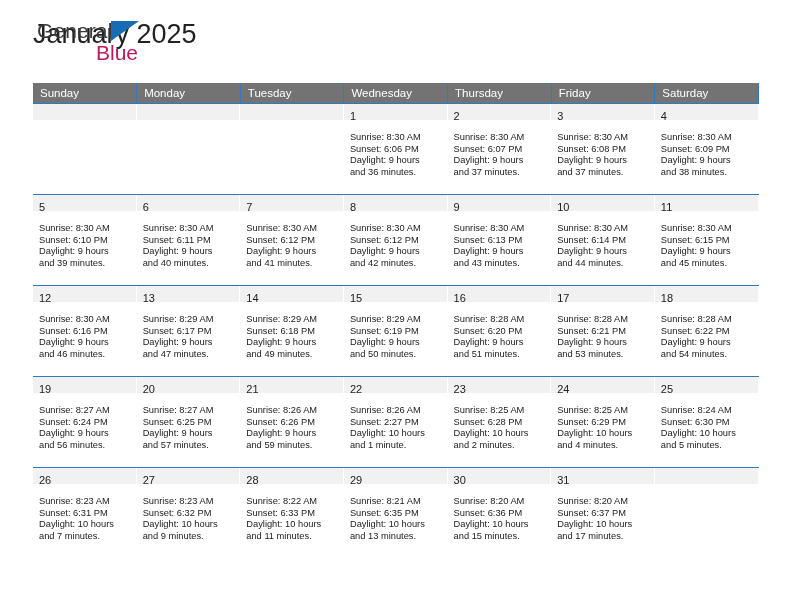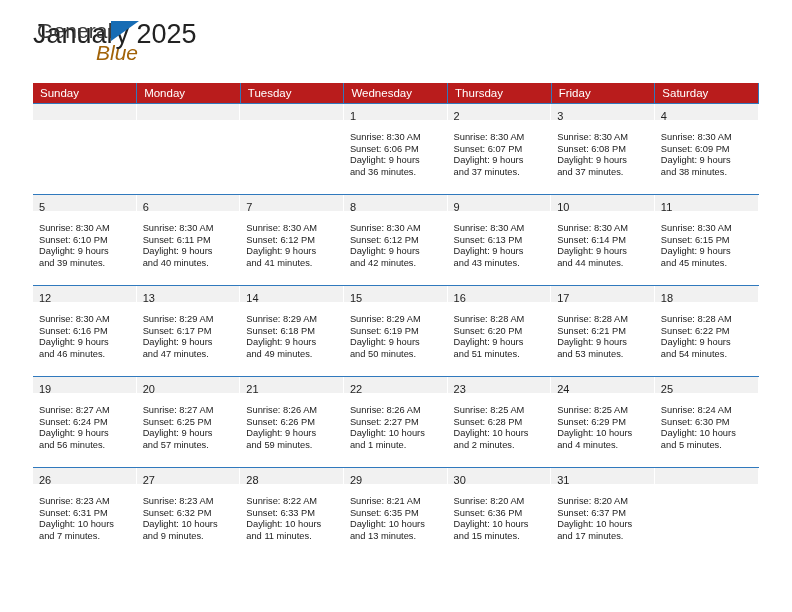--- a/index.html
+++ b/index.html
@@ -51,23 +51,22 @@
     border-bottom: 20px solid transparent;
     vertical-align: bottom;
     margin-bottom: 1px;
     margin-left: -1px;
   }
   .logo-blue {
     position: absolute;
     left: 59px;
     top: 22px;
     font-size: 21px;
-    color: #a16207;
+    color: #be185d;
     line-height: 1;
-    font-style: italic;
   }
 
   .title-block {
     text-align: left;
     padding-right: 2px;
   }
   .cal-title {
     font-size: 27px;
     color: #222222;
     line-height: 1.1;
@@ -83,21 +82,21 @@
   }
 
   
   .calendar {
     margin-top: 11px;
     width: 726px;
     border-collapse: collapse;
     table-layout: fixed;
   }
   .calendar th {
-    background: #b91c1c;
+    background: #737373;
     color: #ffffff;
     font-size: 11.5px;
     font-weight: normal;
     text-align: left;
     padding: 4px 0 4px 7px;
     height: 20px;
     box-sizing: border-box;
     border-right: 1px solid #3079bd;
   }
   .calendar td {

